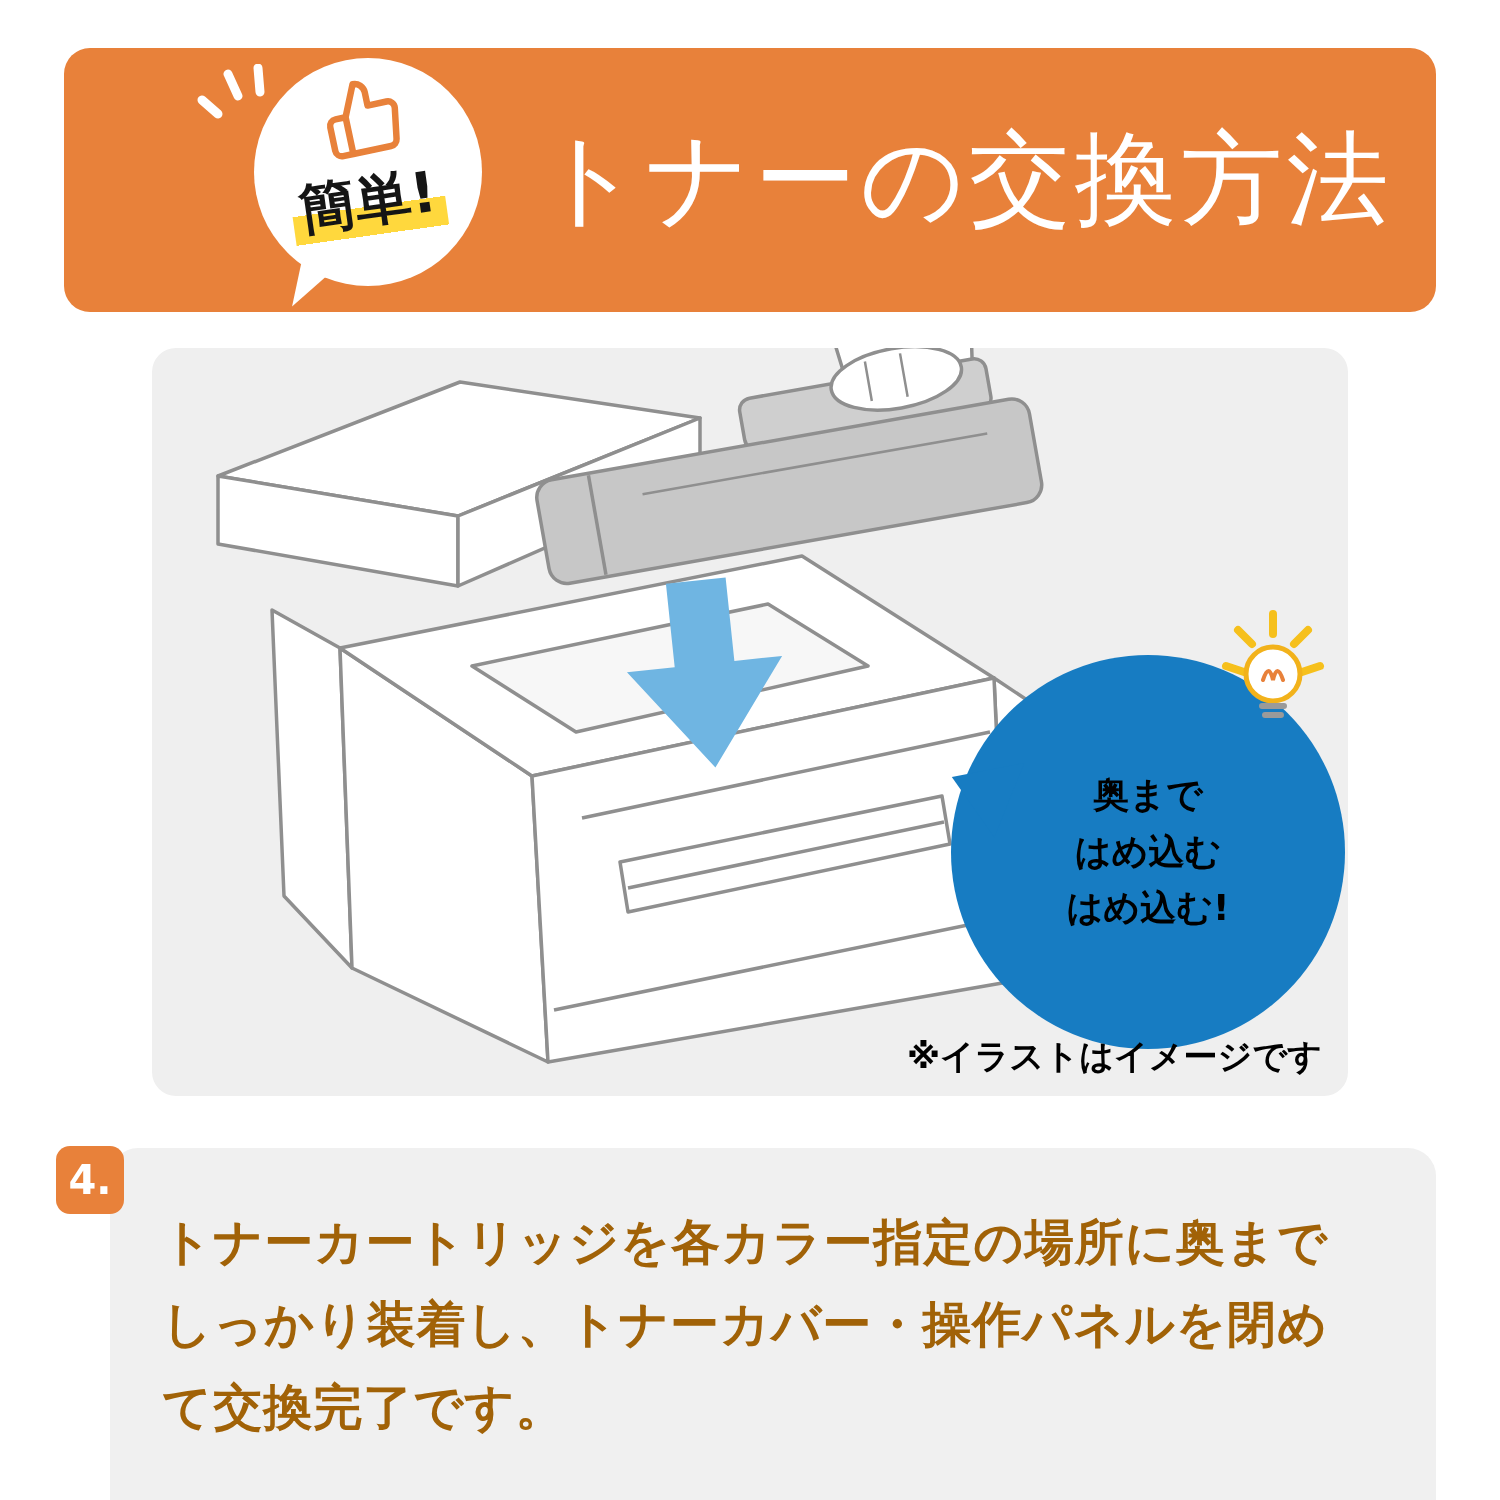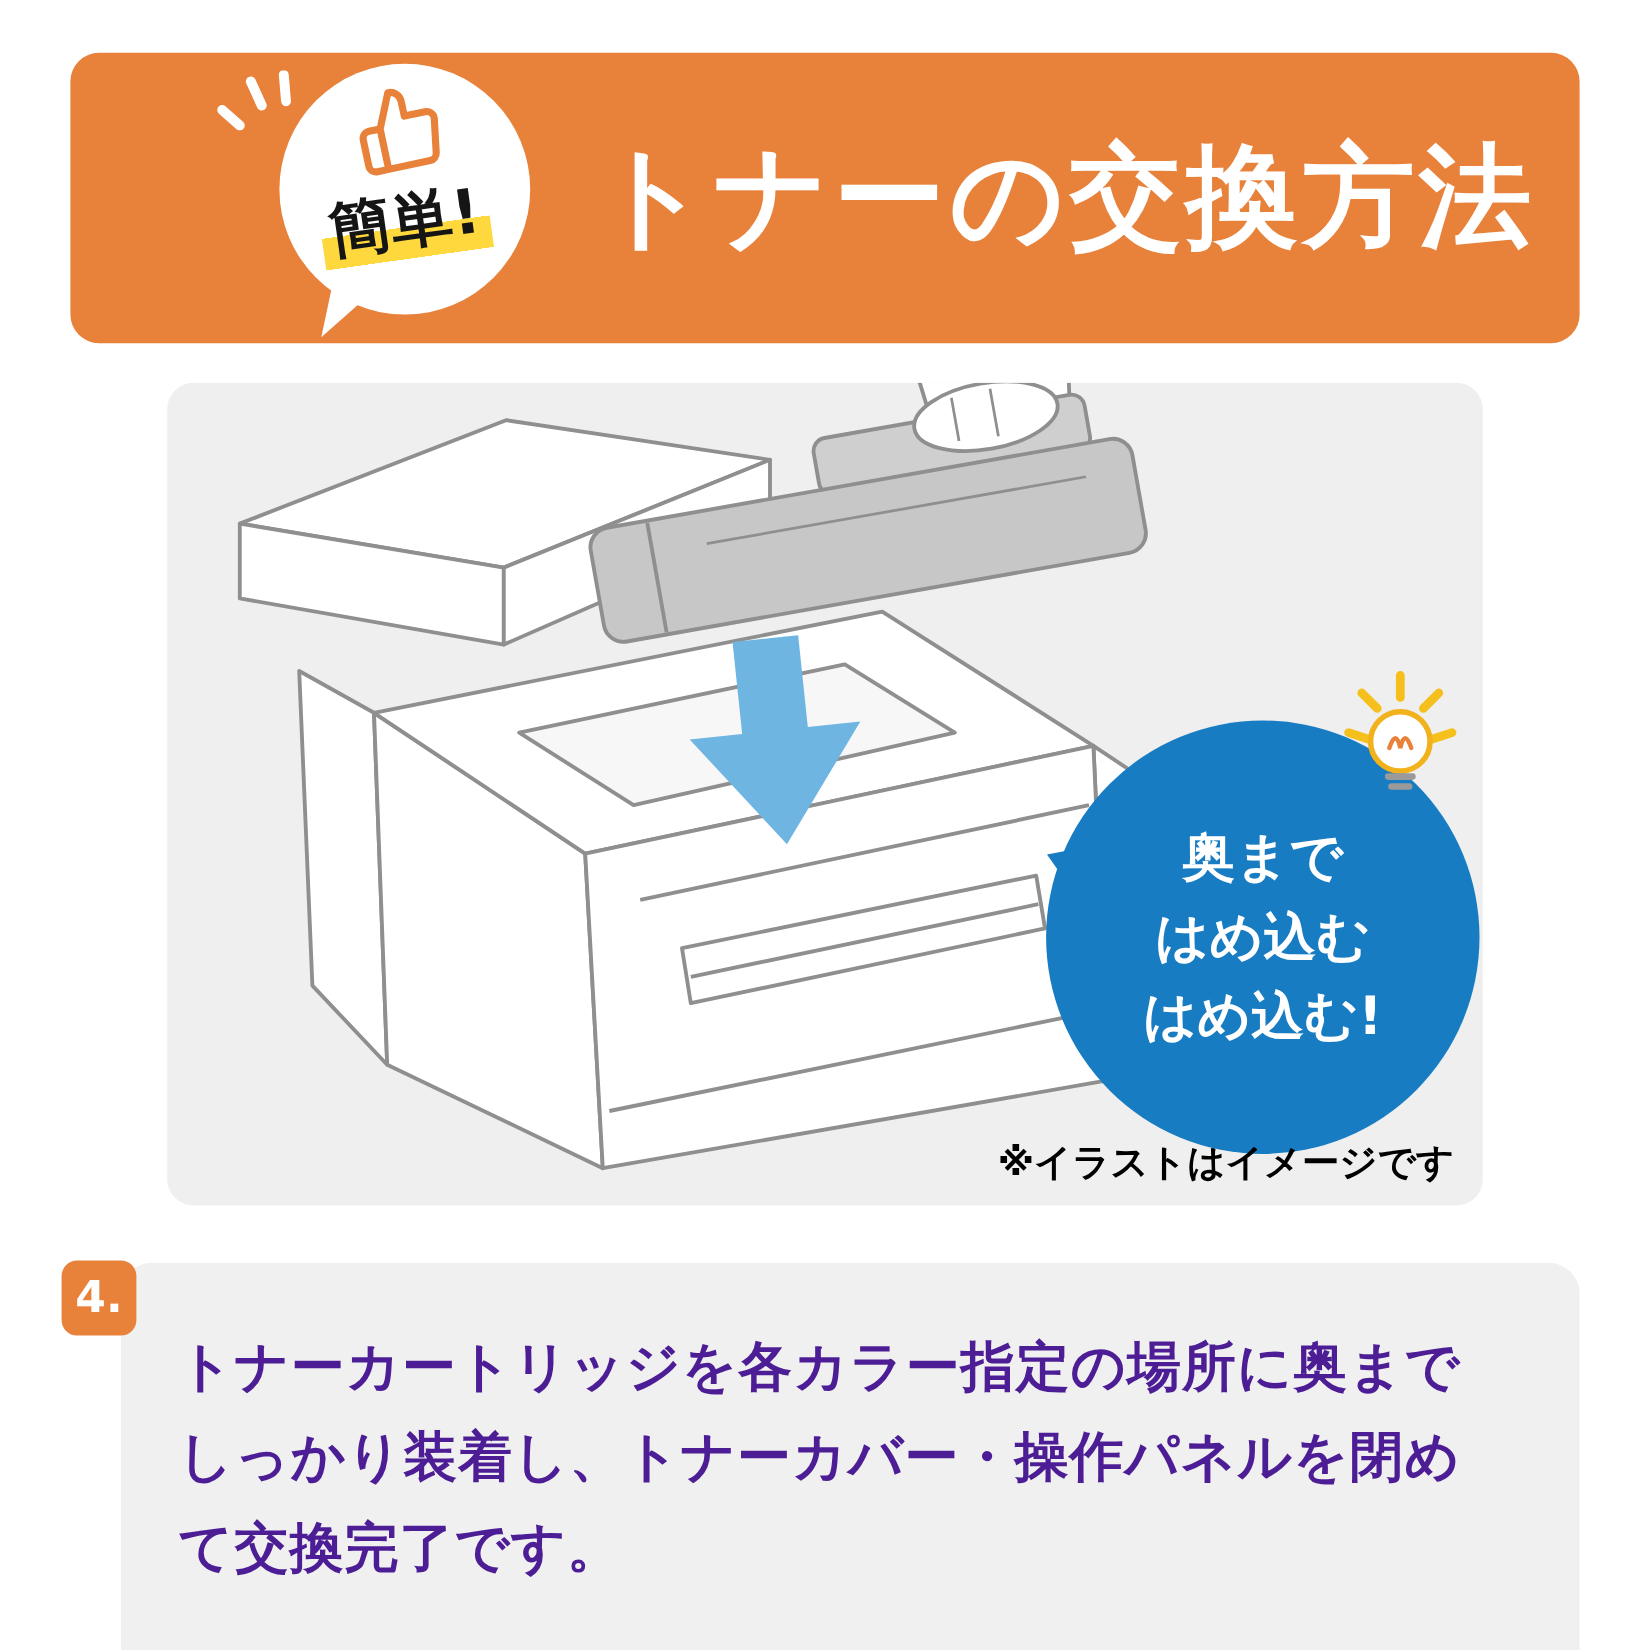--- a/index.html
+++ b/index.html
@@ -13,22 +13,22 @@
 
   
   .banner {
     position:absolute; left:64px; top:48px;
     width:1372px; height:264px;
     background:#e8813a; border-radius:26px;
   }
   .banner-title {
     position:absolute; left:470px; right:40px; top:50%;
     transform:translateY(-50%);
-    text-align:right; color:#ffffff;
-    font-size:102px; font-weight:700; letter-spacing:4px;
+    text-align:center; color:#ffffff;
+    font-size:102px; font-weight:400; letter-spacing:4px;
     white-space:nowrap;
   }
   .speech-circle {
     position:absolute; left:190px; top:10px;
     width:228px; height:228px;
     background:#ffffff; border-radius:50%;
   }
   .speech-tail {
     position:absolute; left:44px; top:192px;
     width:0; height:0;
@@ -64,21 +64,21 @@
 
   .tip-bubble {
     position:absolute; left:799px; top:307px;
     width:394px; height:394px;
     background:#177cc2; border-radius:50%;
     display:flex; flex-direction:column;
     align-items:center; justify-content:center;
     gap:10px; z-index:2;
   }
   .tip-line {
-    color:#ffffff; font-size:48px; font-weight:800;
+    color:#000000; font-size:36px; font-weight:800;
     line-height:1.3; white-space:nowrap;
   }
   .bubble-tail {
     position:absolute; left:-40px; top:86px;
     width:0; height:0;
     border:40px solid transparent;
     border-right:62px solid #177cc2;
     transform:rotate(22deg);
   }
   .bulb-icon {
@@ -91,21 +91,21 @@
   }
 
   
   .step-panel {
     position:absolute; left:110px; top:1148px;
     width:1326px; height:380px;
     background:#f0f0f0; border-radius:28px;
   }
   .step-text {
     padding:54px 66px 0 52px;
-    font-size:49px; font-weight:800; color:#4c1d95;
+    font-size:49px; font-weight:800; color:#a16207;
     line-height:1.68; letter-spacing:1px;
   }
   .step-badge {
     position:absolute; left:56px; top:1146px;
     width:68px; height:68px;
     background:#e8813a; border-radius:14px;
     color:#ffffff; font-size:40px; font-weight:800;
     display:flex; align-items:center; justify-content:center;
     z-index:5;
   }

